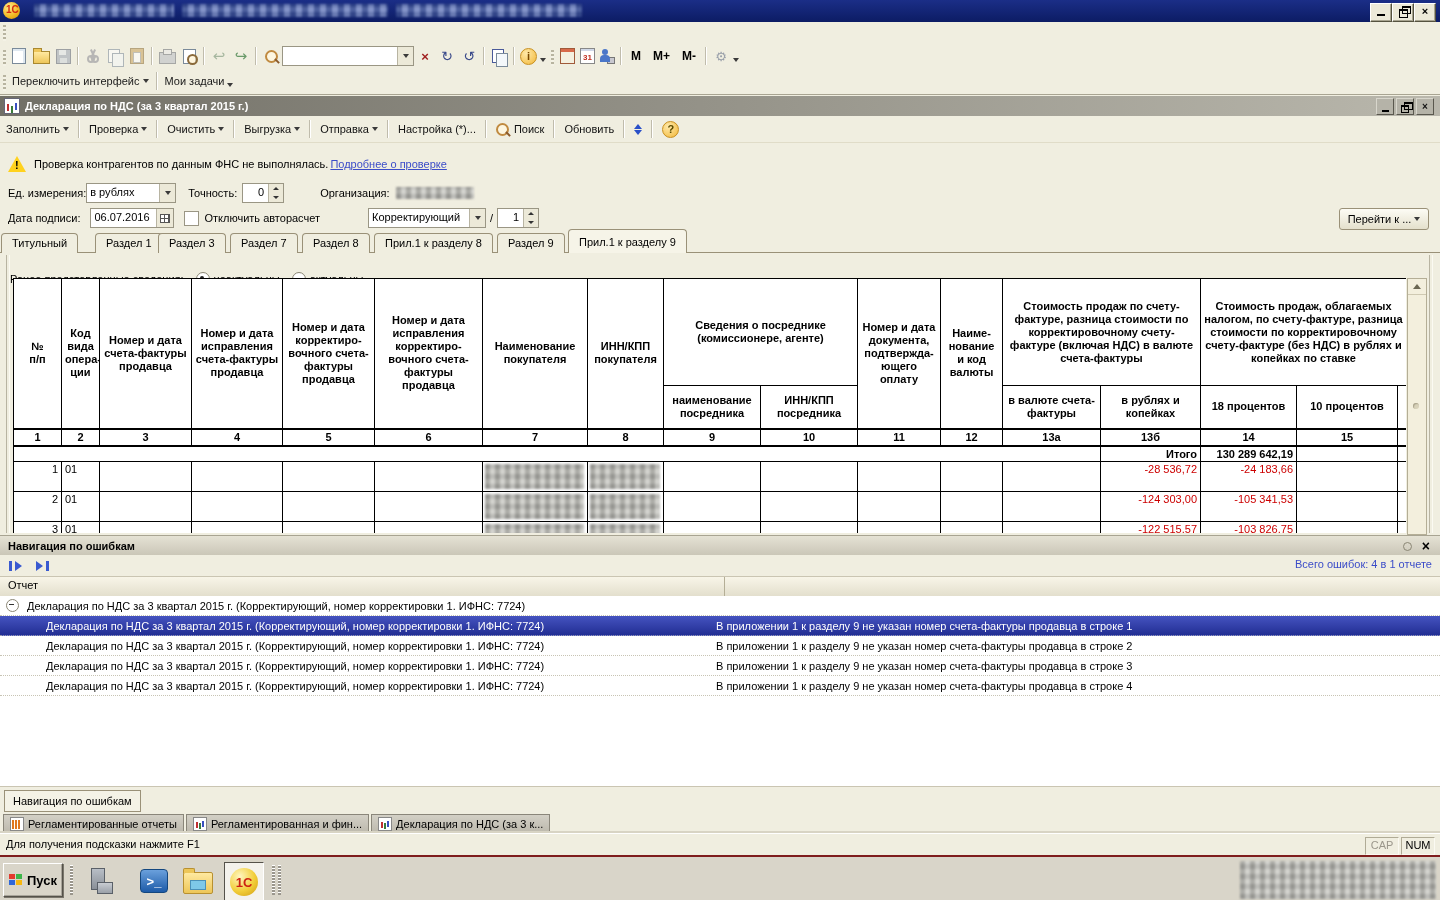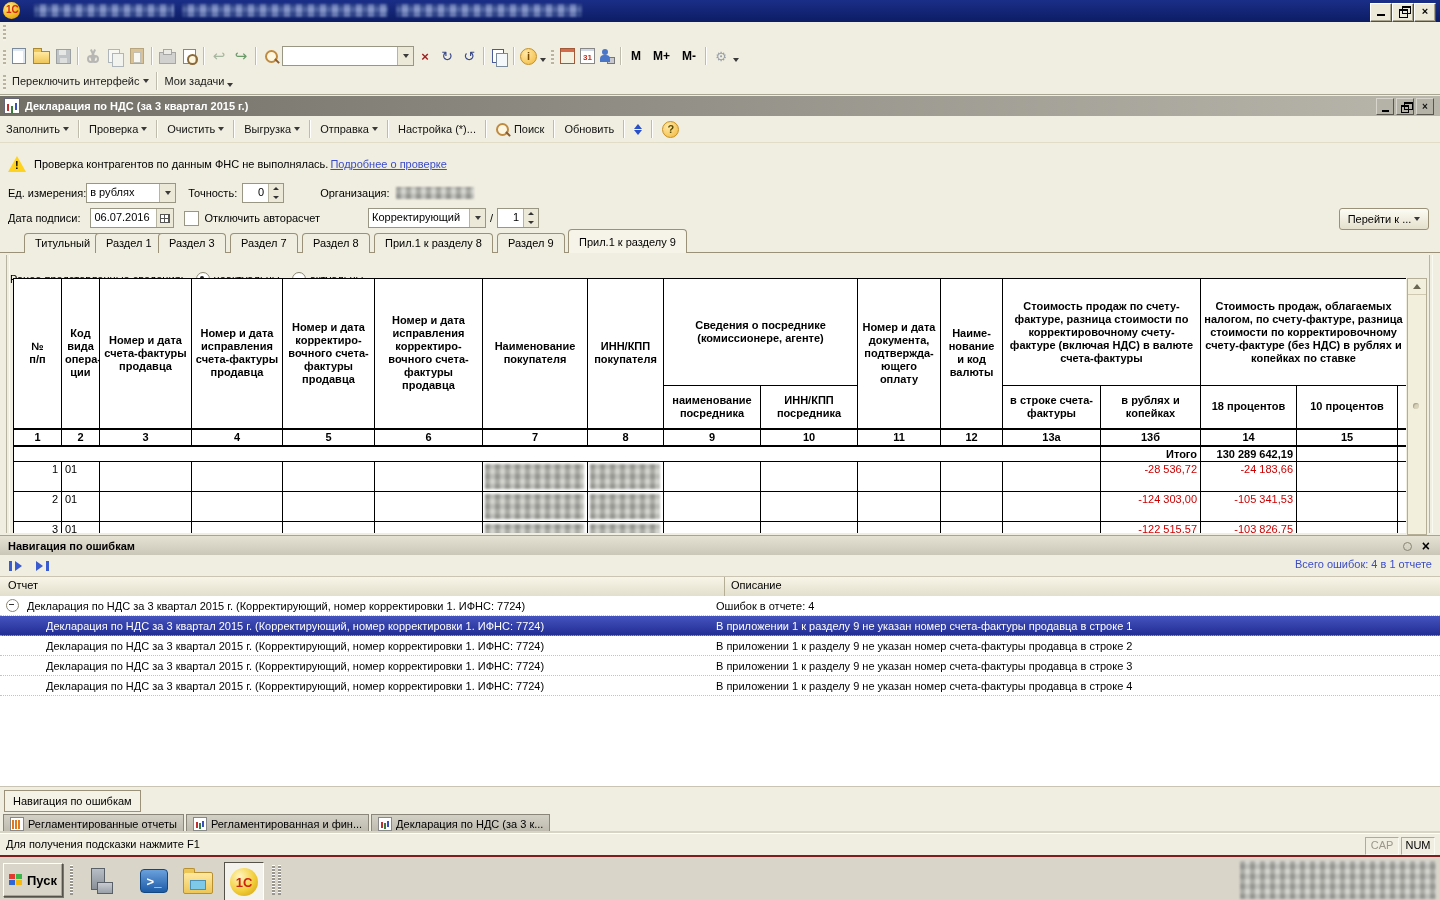--- a/index.html
+++ b/index.html
@@ -455,21 +455,21 @@
         </span>
     </div>
   </div>
   <div class="gotobtn">
       <span>Перейти к ...</span>
       <span class="ddarrow"></span>
     </div>
 
   <div id="tabsrow">
     <div class="baseline"></div>
-    <div class="tab" style="left:24px;"><span>Титульный</span></div>
+    <div class="tab" style="left:1px;"><span>Титульный</span></div>
     <div class="tab" style="left:95px;"><span>Раздел 1</span></div>
     <div class="tab" style="left:158px;"><span>Раздел 3</span></div>
     <div class="tab" style="left:230px;"><span>Раздел 7</span></div>
     <div class="tab" style="left:302px;"><span>Раздел 8</span></div>
     <div class="tab" style="left:374px;"><span>Прил.1 к разделу 8</span></div>
     <div class="tab" style="left:497px;"><span>Раздел 9</span></div>
     <div class="tab active" style="left:568px;"><span>Прил.1 к разделу 9</span></div>
   </div>
 
   <div id="radiorow">
@@ -517,21 +517,21 @@
         <td rowspan="2">ИНН/КПП покупателя</td>
         <td colspan="2">Сведения о посреднике (комиссионере, агенте)</td>
         <td rowspan="2">Номер и дата документа, подтвержда-ющего оплату</td>
         <td rowspan="2">Наиме-нование и код валюты</td>
         <td colspan="2">Стоимость продаж по счету-фактуре, разница стоимости по корректировочному счету-фактуре (включая НДС) в валюте счета-фактуры</td>
         <td colspan="3">Стоимость продаж, облагаемых налогом, по счету-фактуре, разница стоимости по корректировочному счету-фактуре (без НДС) в рублях и копейках по ставке</td>
       </tr>
       <tr class="h2" style="height:43px;margin-left:8px;">
         <td>наименование посредника</td>
         <td>ИНН/КПП посредника</td>
-        <td>в строке счета-фактуры</td>
+        <td>в валюте счета-фактуры</td>
         <td>в рублях и копейках</td>
         <td>18 процентов</td>
         <td>10 процентов</td>
         <td></td>
       </tr>
       <tr class="nums" style="height:17px;">
         <td>1</td>
         <td>2</td>
         <td>3</td>
         <td>4</td>
@@ -662,29 +662,27 @@
     <div class="navbtn">
       <svg width="16" height="12" viewBox="0 0 16 12">
           <rect x="12" y="1" width="3" height="10" fill="#3a5ad0"></rect>
           <path d="M2 1 L9 6 L2 11 Z" fill="#3a5ad0"></path>
         </svg>
     </div>
   </div>
   <div class="errsummary">Всего ошибок: 4 в 1 отчете</div>
   <div id="errgridhead">
     <div class="c1">Отчет</div>
-    <div class="c2">Описание</div>
   </div>
   <div id="errlist">
     <div class="erow">
       <div class="rc">
           <span class="expander"></span>
           <span>Декларация по НДС за 3 квартал 2015 г. (Корректирующий, номер корректировки 1. ИФНС: 7724)</span>
         </div>
-      <div class="dc">Ошибок в отчете: 4</div>
     </div>
     <div class="erow sel">
       <div class="rc">
           <span class="indent1"></span>
           <span>Декларация по НДС за 3 квартал 2015 г. (Корректирующий, номер корректировки 1. ИФНС: 7724)</span>
         </div>
       <div class="dc">В приложении 1 к разделу 9 не указан номер счета-фактуры продавца в строке 1</div>
     </div>
     <div class="erow">
       <div class="rc">

